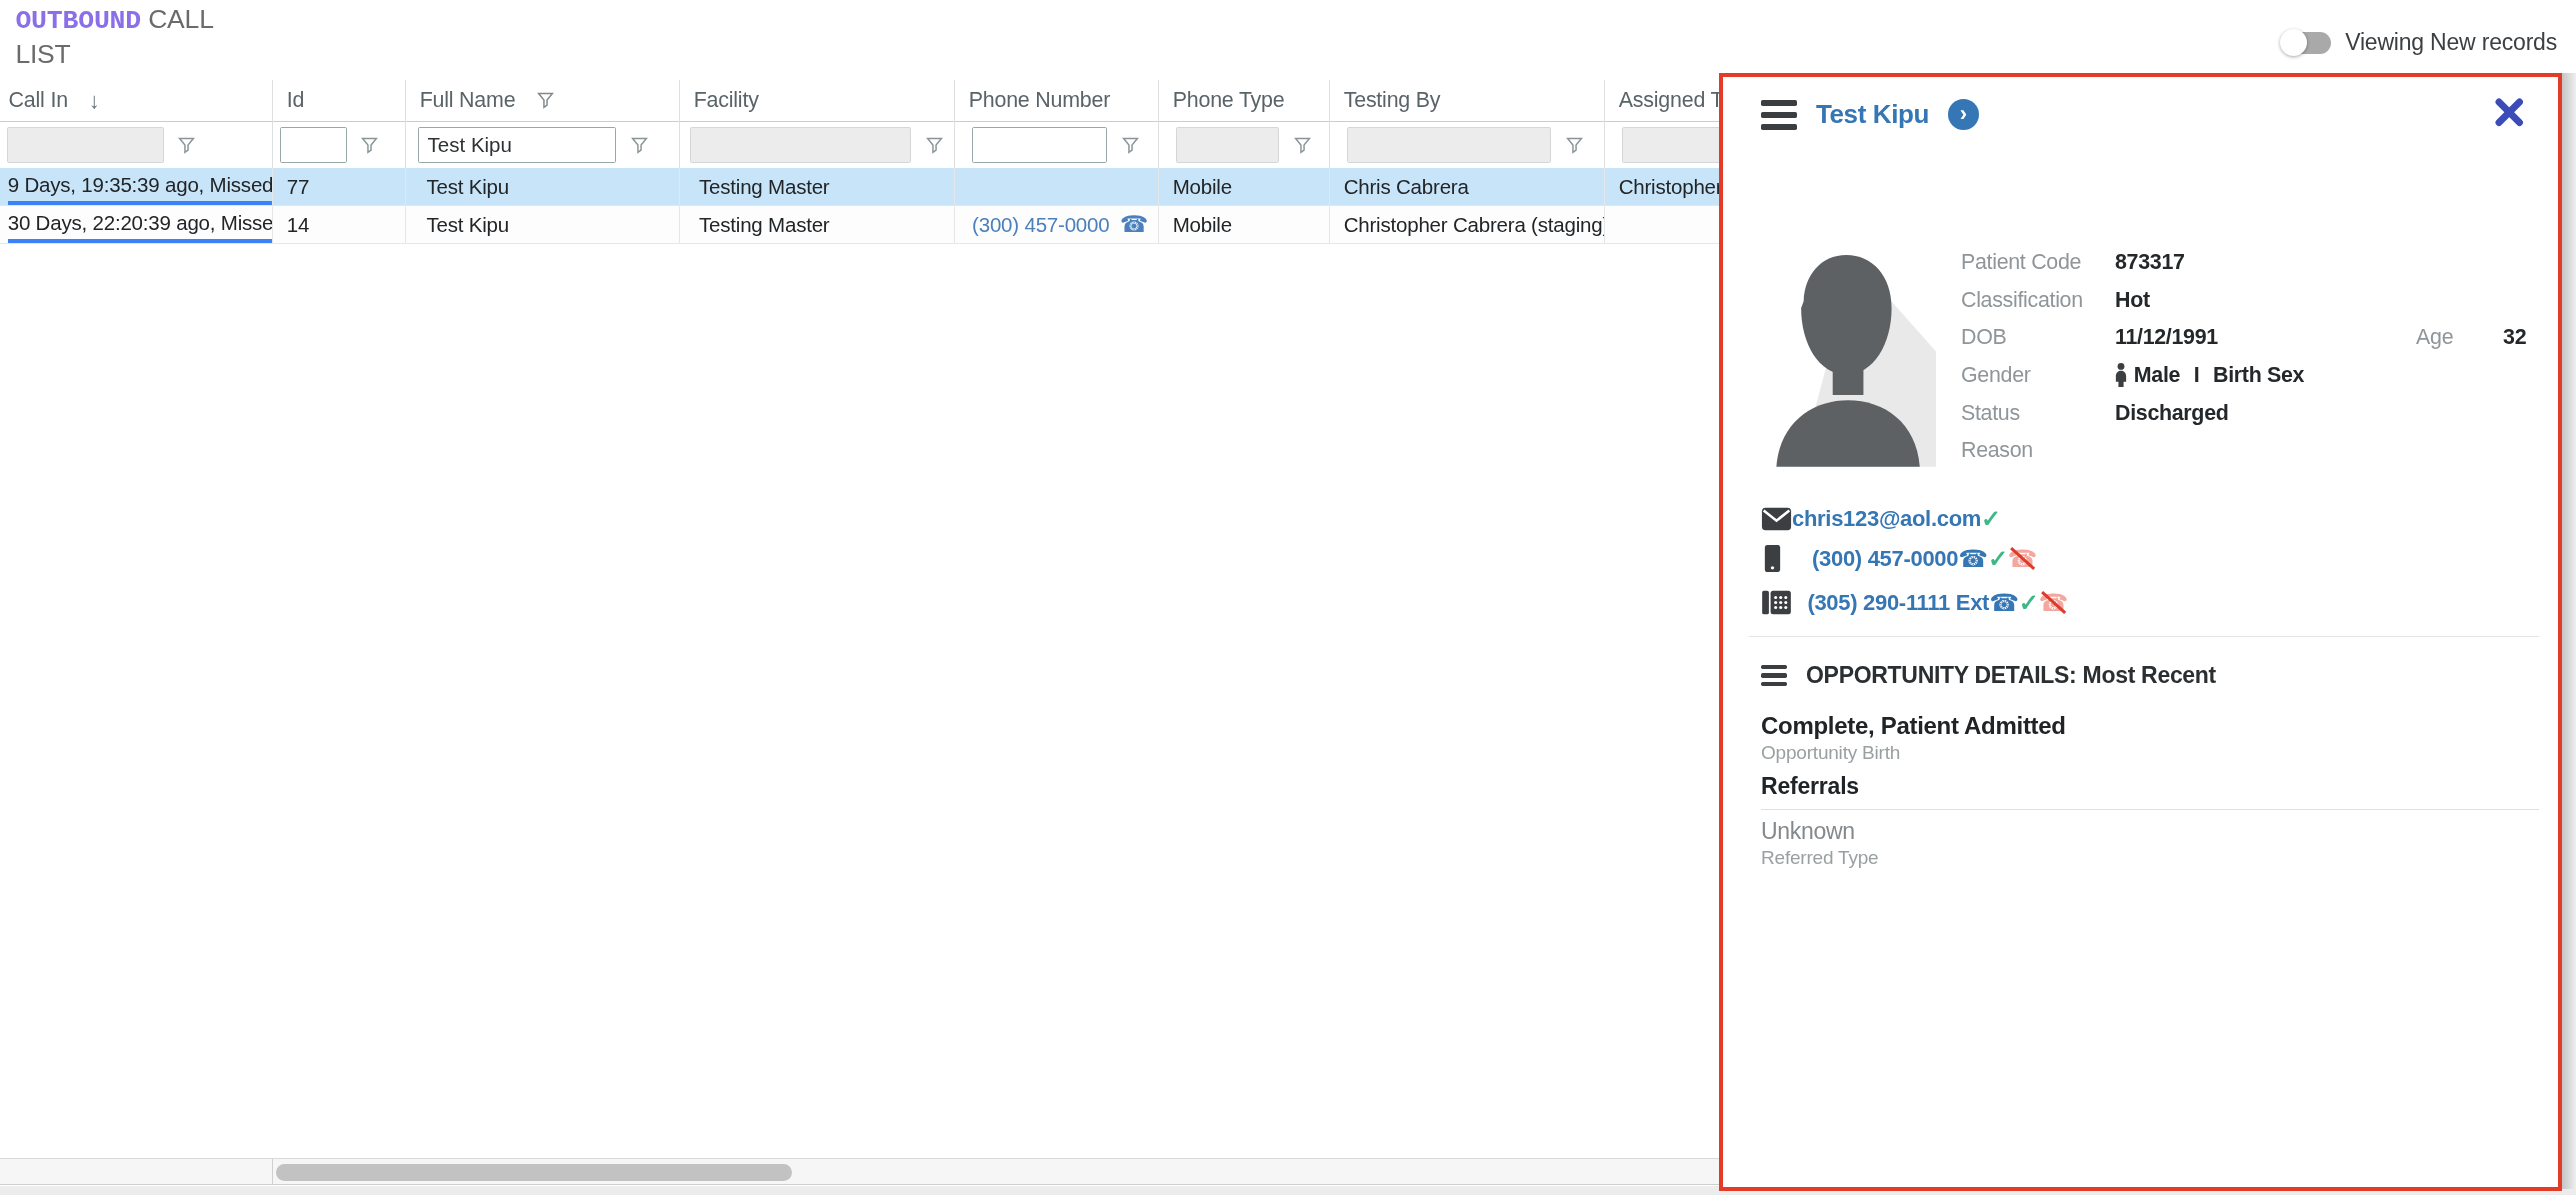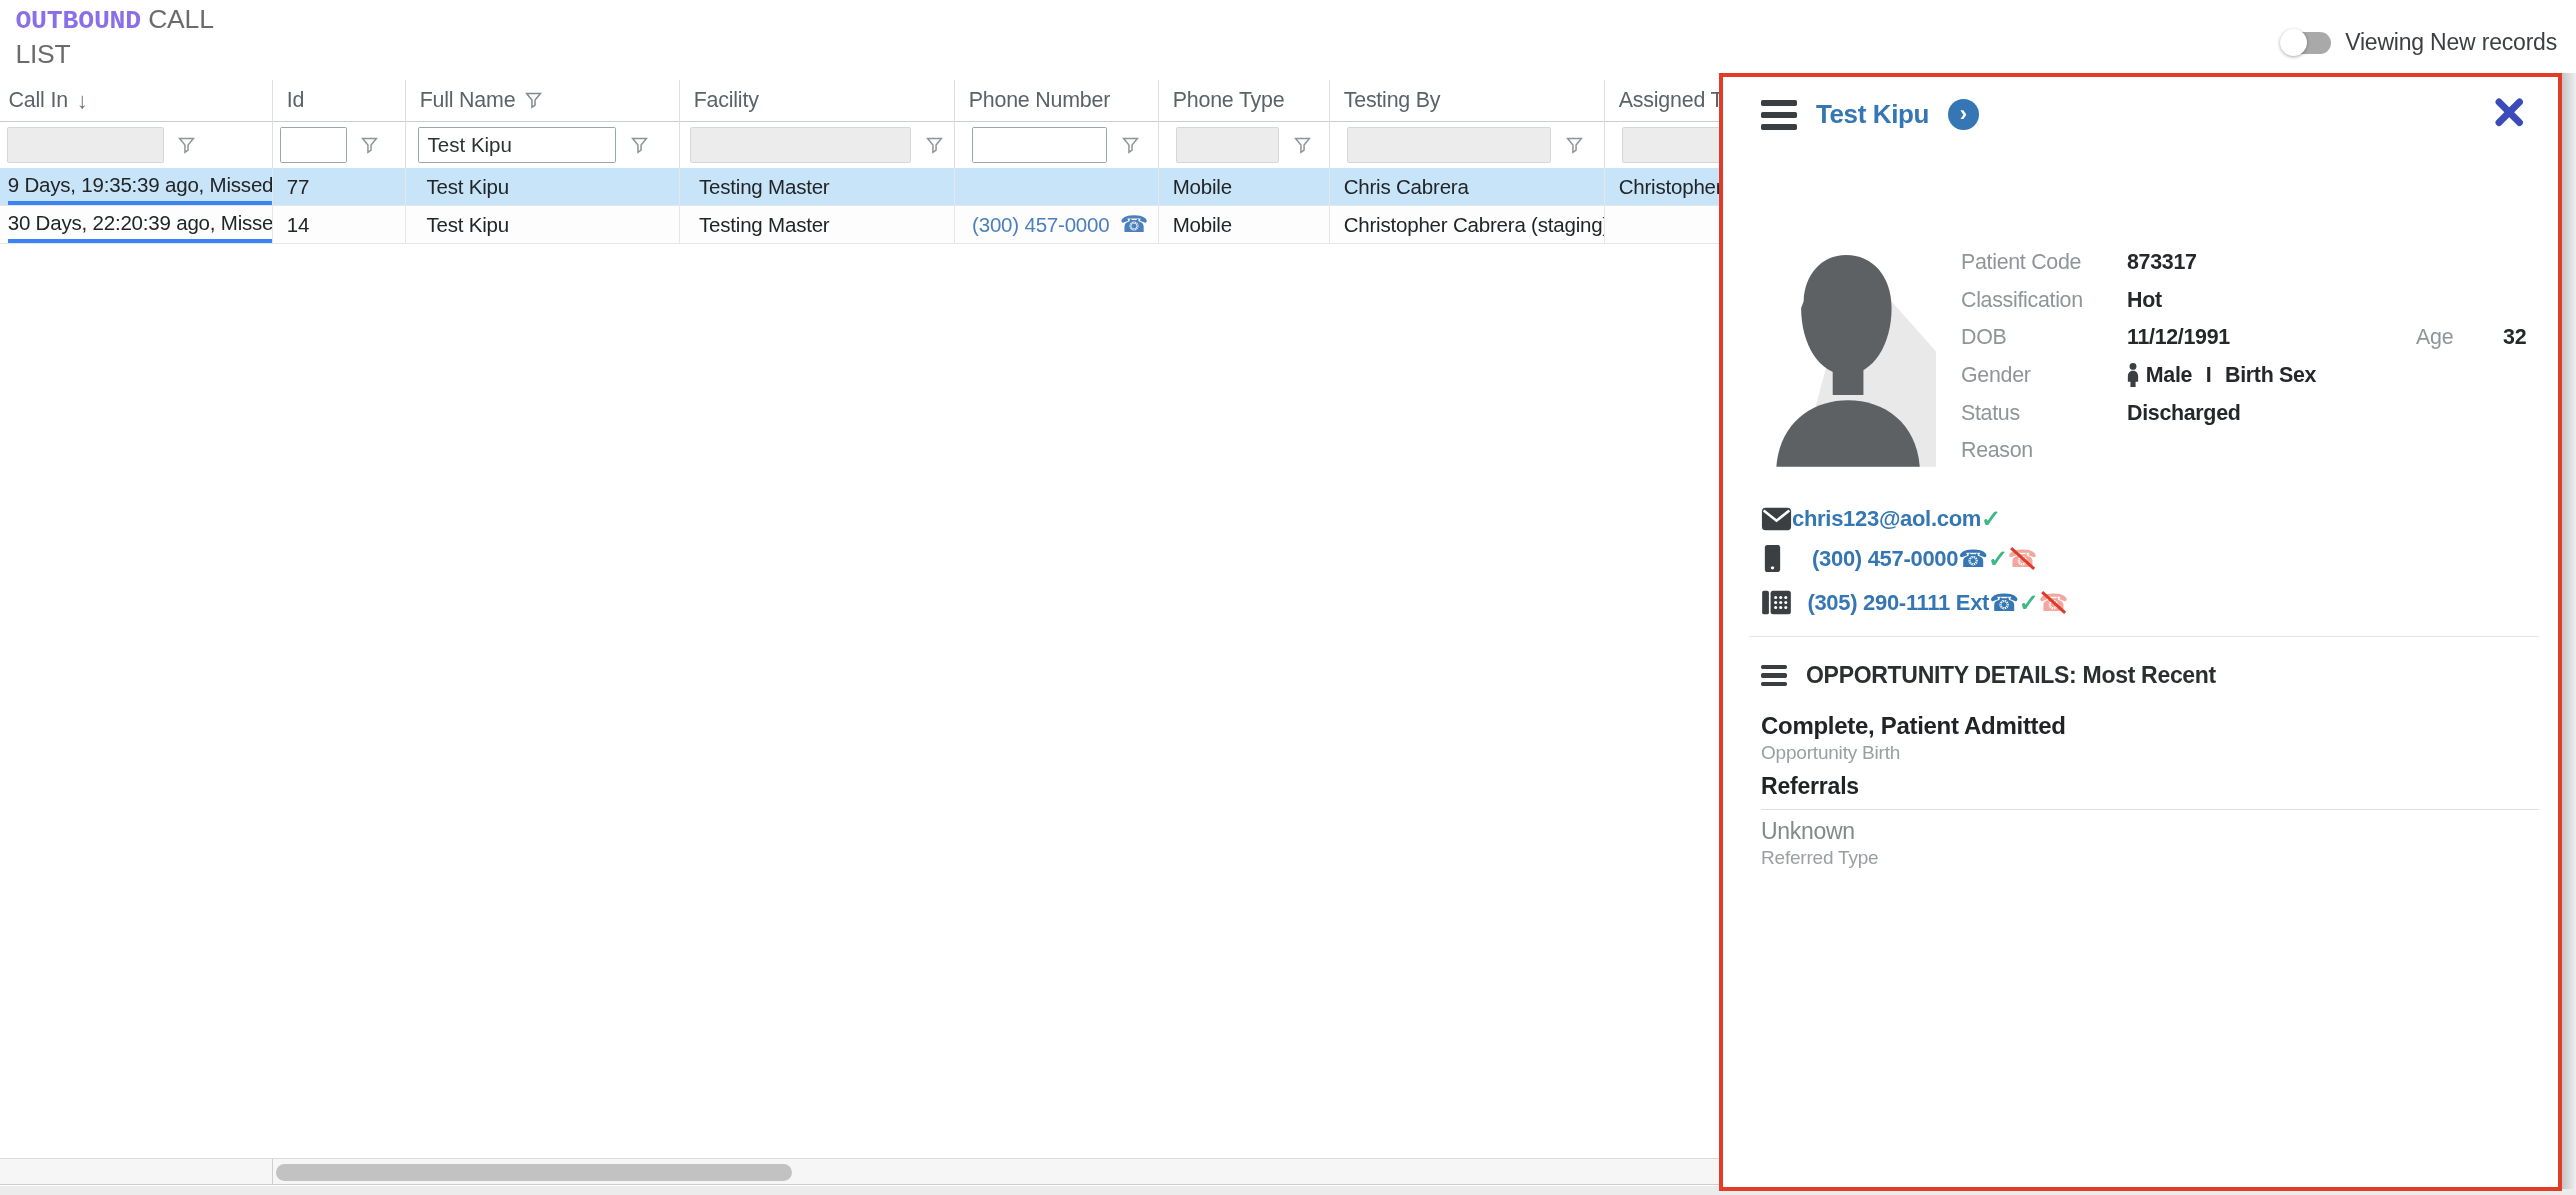--- a/index.html
+++ b/index.html
@@ -16,21 +16,21 @@
   .page-title .accent { color:#8b6fe8; font-weight:700;font-family:Liberation Mono, monospace; }
   .toggle-wrap { position:absolute; top:29px; right:19px; display:flex; align-items:center; gap:13.7px; }
   .toggle { position:relative; width:50px; height:22px; background:#a9a9a9; border-radius:12px; }
   .toggle .knob { position:absolute; left:-1.7px; top:-2.6px; width:27px; height:27px; background:#fff; border-radius:50%; box-shadow:0 0.9px 3.4px rgba(0,0,0,.35); }
   .toggle-label { font-size:23px; color:#3c4043; }
 
   
   .grid-row { position:absolute; left:0; width:2576px; display:grid;
     grid-template-columns:273px 133px 274px 275px 204px 171px 275px 971px; }
   .hdr { top:80px; height:42px; }
-  .hdr .cell { border-right:0.9px solid #dcdfe0; border-bottom:0.9px solid #c9cdce; display:flex; align-items:center; gap:9px; padding:0 0 0 13.7px; font-size:21.4px; color:#5a6468; }
+  .hdr .cell { border-right:0.9px solid #dcdfe0; border-bottom:0.9px solid #c9cdce; display:flex; align-items:center; gap:21px; padding:0 0 0 13.7px; font-size:21.4px; color:#5a6468; }
   .hdr .cell:first-child { padding-left:8.6px; }
   .sort-arrow { font-size:22px; color:#6b7478; }
   .filters { top:121px; height:48px; }
   .filters .cell { border-right:0.9px solid #dcdfe0; display:flex; align-items:center; padding-left:6.8px; }
   .f-input { height:36px; border-radius:1.7px; font-size:20.5px; padding:0 8.6px; font-family:inherit; color:#2e3234; }
   .f-input.gray { background:#ececec; border:0.9px solid #d4d7d7; }
   .f-input.white { background:#fff; border:0.9px solid #98a8a8; }
   .funnel { margin:0 12px 0 13.7px; flex:none; }
   .rowline { height:38px; font-size:20.5px; color:#222527; }
   .rowline .cell { border-right:0.9px solid #e3e7e9; border-bottom:0.9px solid #e4e7e9; display:flex; align-items:center; padding-left:13.7px; overflow:hidden; white-space:nowrap; }
@@ -57,21 +57,21 @@
   .panel-title { font-size:26px; font-weight:700; color:#3576b4; letter-spacing:-0.4px; }
   .circle-arrow { width:31px; height:31px; border-radius:50%; background:#3576b4; color:#fff; display:flex; align-items:center; justify-content:center; font-size:22px; font-weight:700; padding-bottom:1.7px; }
   .close-x { position:absolute; right:32.5px; top:19px; width:32.5px; height:32.5px; }
   .tabs { position:absolute; left:0; top:89px; width:100%; height:44px; display:flex; align-items:center; gap:50px; padding-left:36px; border-bottom:1.7px solid #e4e6e7; }
   .tab { font-size:20.5px; color:#8a8f92; position:relative; letter-spacing:-0.3px; }
   .tab.active { color:#e9487e; }
   .tab.active::after { content:""; position:absolute; left:-8.6px; right:-10.3px; bottom:-17px; height:6px; background:#e9487e; }
 
   .avatar { position:absolute; left:38px; top:159px; width:175px; height:231px; }
   .fields { position:absolute; left:238px; top:168px; width:564px; }
-  .frow { position:absolute; left:0; height:34px; display:flex; align-items:center; font-size:21.4px;gap:12px; }
+  .frow { position:absolute; left:0; height:34px; display:flex; align-items:center; font-size:21.4px; }
   .flabel { width:154px; color:#8f9598; letter-spacing:-0.3px; }
   .fvalue { font-weight:700; color:#24282a; letter-spacing:-0.3px; display:flex; align-items:center; gap:6.8px; }
   .age-label { position:absolute; left:455px; color:#8f9598; }
   .age-value { position:absolute; left:542px; font-weight:700; color:#24282a; }
   .gender-sep { font-weight:700; margin:0 6.8px; }
 
   .contact-row { position:absolute; display:flex; align-items:center; gap:0; font-size:22px; }
   .contact-link { color:#3576b4; font-weight:700; letter-spacing:-0.3px; }
   .check { color:#3db886; font-size:24px; font-weight:700; }
   .blue-phone { color:#3576b4; font-size:24px; }

